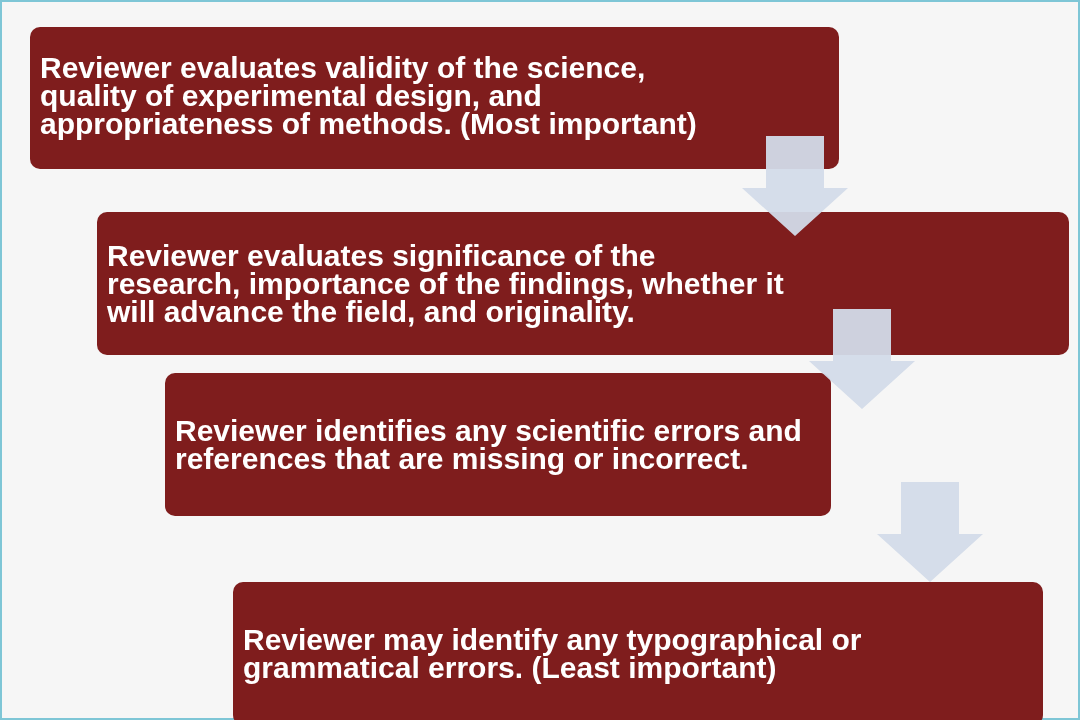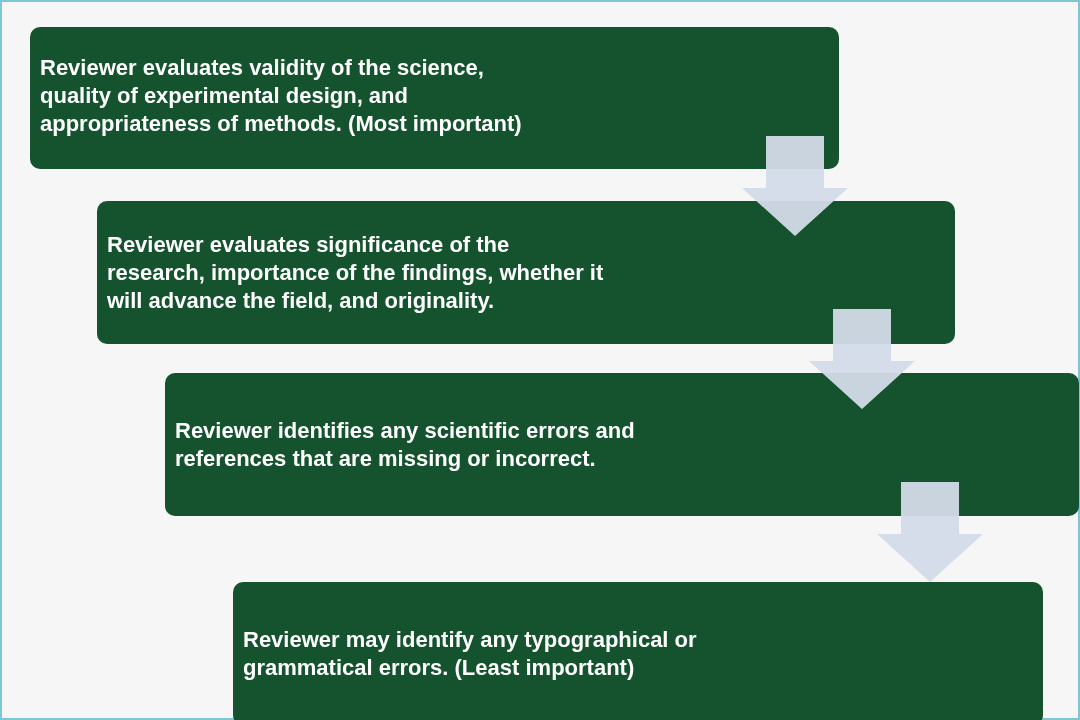--- a/index.html
+++ b/index.html
@@ -8,25 +8,25 @@
     background:#f6f6f6;
     font-family:"Liberation Sans", sans-serif;
     position:relative;
   }
   .frame {
     position:absolute; left:0; top:0; width:1076px; height:716px;
     border:2px solid #7ec6d6;
   }
   .step {
     position:absolute;
-    background:#14532d;
+    background:#7f1d1d;
     border-radius:10px;
     color:#ffffff;
     font-weight:bold;
-    font-size:22px;
+    font-size:30px;
     line-height:28px;
     box-sizing:border-box;
     display:flex; align-items:center;
     padding-left:10px;
     padding-right:23px;
   }
   .step span { white-space:pre-line; }
   .arrow {
     position:absolute;
     width:106px; height:100px;
@@ -36,27 +36,27 @@
 <body>
 
 <div class="frame"></div>
 
 <div class="step" style="left:30px; top:27px; width:809px; height:142px; padding-bottom:4px;">
   <span>Reviewer evaluates validity of the science,
 quality of experimental design, and
 appropriateness of methods. (Most important)</span>
 </div>
 
-<div class="step" style="left:97px; top:201px; width:858px; height:143px;">
+<div class="step" style="left:97px; top:212px; width:972px; height:143px;">
   <span>Reviewer evaluates significance of the
 research, importance of the findings, whether it
 will advance the field, and originality.</span>
 </div>
 
-<div class="step" style="left:165px; top:373px; width:914px; height:143px;">
+<div class="step" style="left:165px; top:373px; width:666px; height:143px;">
   <span>Reviewer identifies  any scientific errors and
 references that are missing or incorrect.</span>
 </div>
 
 <div class="step" style="left:233px; top:546px; width:810px; height:143px;margin-top:36px;">
   <span>Reviewer may identify any typographical or
 grammatical errors.  (Least important)</span>
 </div>
 
 <svg class="arrow" style="left:742px; top:136px;" viewBox="0 0 106 100">

